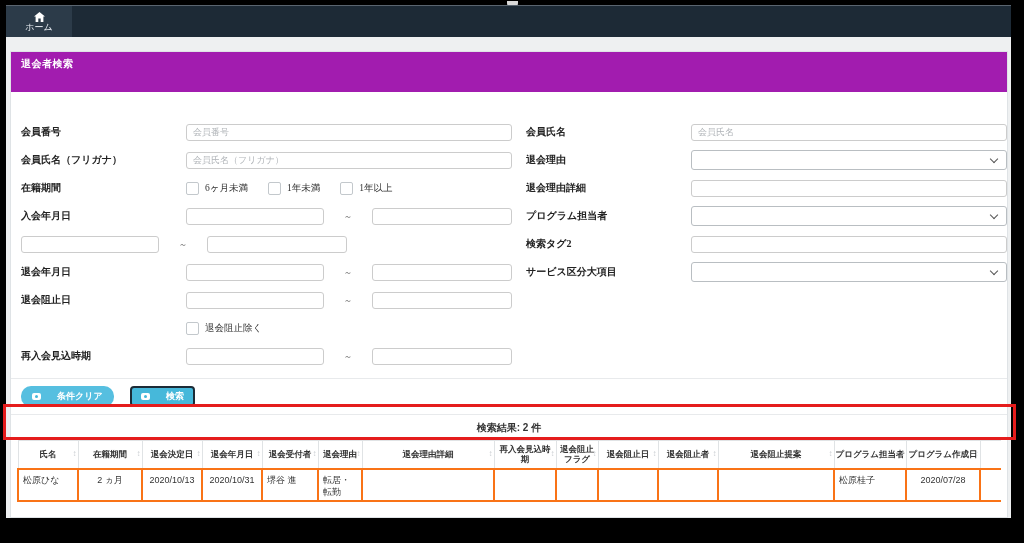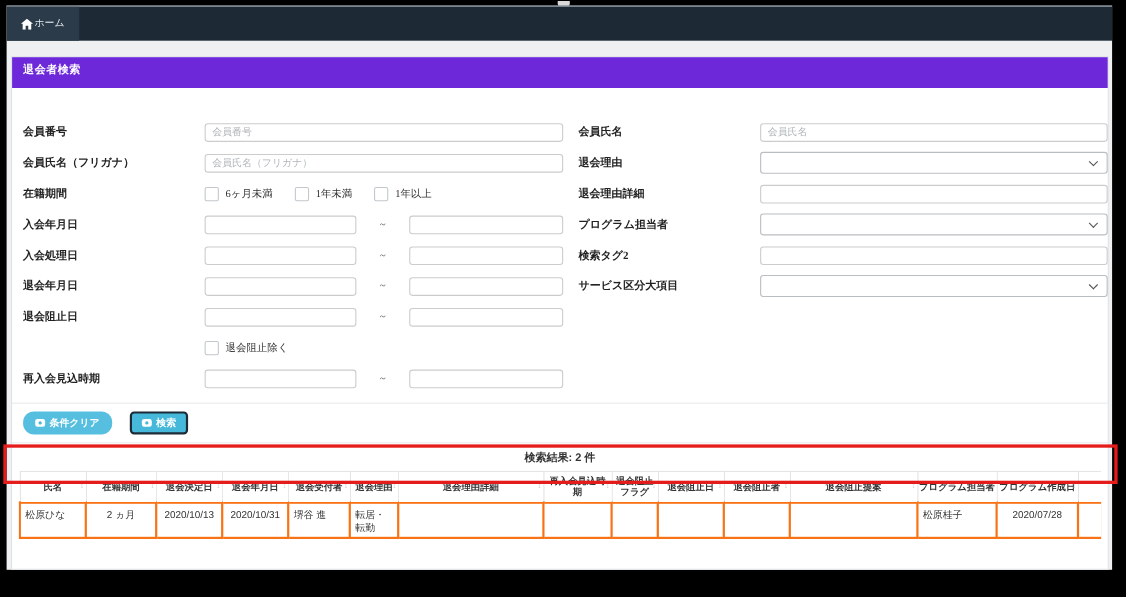--- a/index.html
+++ b/index.html
@@ -3,27 +3,27 @@
 <meta charset="utf-8">
 <style>
   * { margin:0; padding:0; box-sizing:border-box; }
   body { font-family:"Liberation Sans","DejaVu Sans",sans-serif; background:#000; }
   .screen { position:relative; width:1024px; height:543px; background:#000; overflow:hidden; }
   .artifact { position:absolute; left:507px; top:1px; width:11px; height:6px; background:#d9d9d9; border-radius:0 0 4px 4px; }
   .viewport { position:absolute; left:6px; top:5px; width:1005px; height:513px; background:#eef0f1; overflow:hidden; border-top:1px solid #5a6570; }
 
   
   .navbar { height:31px; background:#1d2a36; display:flex; }
-  .home-tab { width:66px; height:31px; background:#2c3b49; display:flex; flex-direction:row; align-items:center; justify-content:center; gap:1px; cursor:pointer; }
+  .home-tab { width:66px; height:31px; background:#2c3b49; display:flex; flex-direction:column; align-items:center; justify-content:center; gap:1px; cursor:pointer; }
   .home-tab svg { display:block; }
   .home-label { font-size:9px; color:#e8edf2; line-height:9px; }
 
   .page { height:calc(100% - 31px); padding:14px 3px 0 4px; }
   .panel { background:#fff; border:1px solid #dfe3e6; height:100%; }
-  .panel-header { height:28px; line-height:24px; background:#6d28d9; color:#fff; font-size:10px; font-weight:bold; padding-left:10px; letter-spacing:.5px; }
+  .panel-header { height:40px; line-height:24px; background:#a21caf; color:#fff; font-size:10px; font-weight:bold; padding-left:10px; letter-spacing:.5px; }
 
   
   .form { display:flex; padding-top:30px; }
   .form-col { display:flex; flex-direction:column;font-family:Liberation Serif, serif; }
   .form-col.left  { width:497px; margin-left:10px; }
   .form-col.right { width:487px; margin-left:14px; }
   .form-row { display:flex; align-items:center; height:20px; margin-bottom:8px; }
   .form-label { width:165px; font-size:10px; font-weight:bold; color:#222; flex:none; }
   .form-field { flex:1; display:flex; align-items:center; }
   .input { height:17px; border:1px solid #ccc; border-radius:3px; font-size:9px; padding:0 6px; color:#333; width:100%; outline:none; font-family:inherit; }
@@ -31,21 +31,21 @@
   .range-a { width:138px; flex:none; }
   .range-b { width:140px; flex:none; }
   .tilde { width:48px; text-align:center; color:#555; font-size:10px; flex:none; }
   .select { position:relative; width:100%; height:20px; border:1px solid #b9bec2; border-radius:3px; background:#fff; cursor:pointer; }
   .chevron { position:absolute; right:9px; top:5px; width:6px; height:6px; border-right:1.5px solid #555; border-bottom:1.5px solid #555; transform:rotate(45deg); }
   .cb { width:13px; height:13px; border:1px solid #c3c8cc; border-radius:2px; background:#fff; margin-right:6px; flex:none; cursor:pointer; }
   .cb-label { font-size:9.5px; color:#333; margin-right:20px; }
 
   
   .actions { border-top:1px solid #e8eaec; border-bottom:1px solid #e8eaec; margin-top:4px; padding:7px 10px; }
-  .btn { display:inline-flex; align-items:center; gap:4px; background:#56bfe0; color:#fff; font-size:9px; font-weight:bold; border:none; padding:4px 11px; cursor:pointer; font-family:inherit; }
+  .btn { display:inline-flex; align-items:center; gap:16px; background:#56bfe0; color:#fff; font-size:9px; font-weight:bold; border:none; padding:4px 11px; cursor:pointer; font-family:inherit; }
   .btn-clear { border-radius:10px; }
   .btn-search { border-radius:4px; border:2px solid #1c2b36; background:#46b8da; margin-left:12px; padding:2px 9px;font-family:Liberation Serif, serif; }
   .btn-icon { position:relative; width:9px; height:7px; background:#fff; border-radius:2px; flex:none; }
   .btn-icon::after { content:''; position:absolute; left:3px; top:2px; width:3px; height:3px; background:#46b8da; border-radius:50%; }
   .results-bar { text-align:center; font-size:10px; font-weight:bold; color:#333; padding:6px 0 4px; }
 
   
   .table-wrap { margin:1px 6px 0 6px; height:86px; overflow:hidden; }
   table { border-collapse:collapse; width:100%; table-layout:fixed; color:#333; }
   th { border:1px solid #e0e3e5; font-weight:bold; font-size:8.5px; text-align:center; padding:2px 1px; height:28px; position:relative; background:#fff; cursor:pointer; line-height:10px; }
@@ -105,21 +105,20 @@
               </div>
               <div class="form-row">
                 <span class="form-label">入会年月日</span>
                 <div class="form-field">
                   <input class="input range-a" type="text" style="">
                   <span class="tilde">~</span>
                   <input class="input range-b" type="text" style="">
                 </div>
               </div>
               <div class="form-row">
-                <span class="form-label">入会処理日</span>
                 <div class="form-field">
                   <input class="input range-a" type="text" style="">
                   <span class="tilde">~</span>
                   <input class="input range-b" type="text" style="">
                 </div>
               </div>
               <div class="form-row">
                 <span class="form-label">退会年月日</span>
                 <div class="form-field">
                   <input class="input range-a" type="text" style="">

